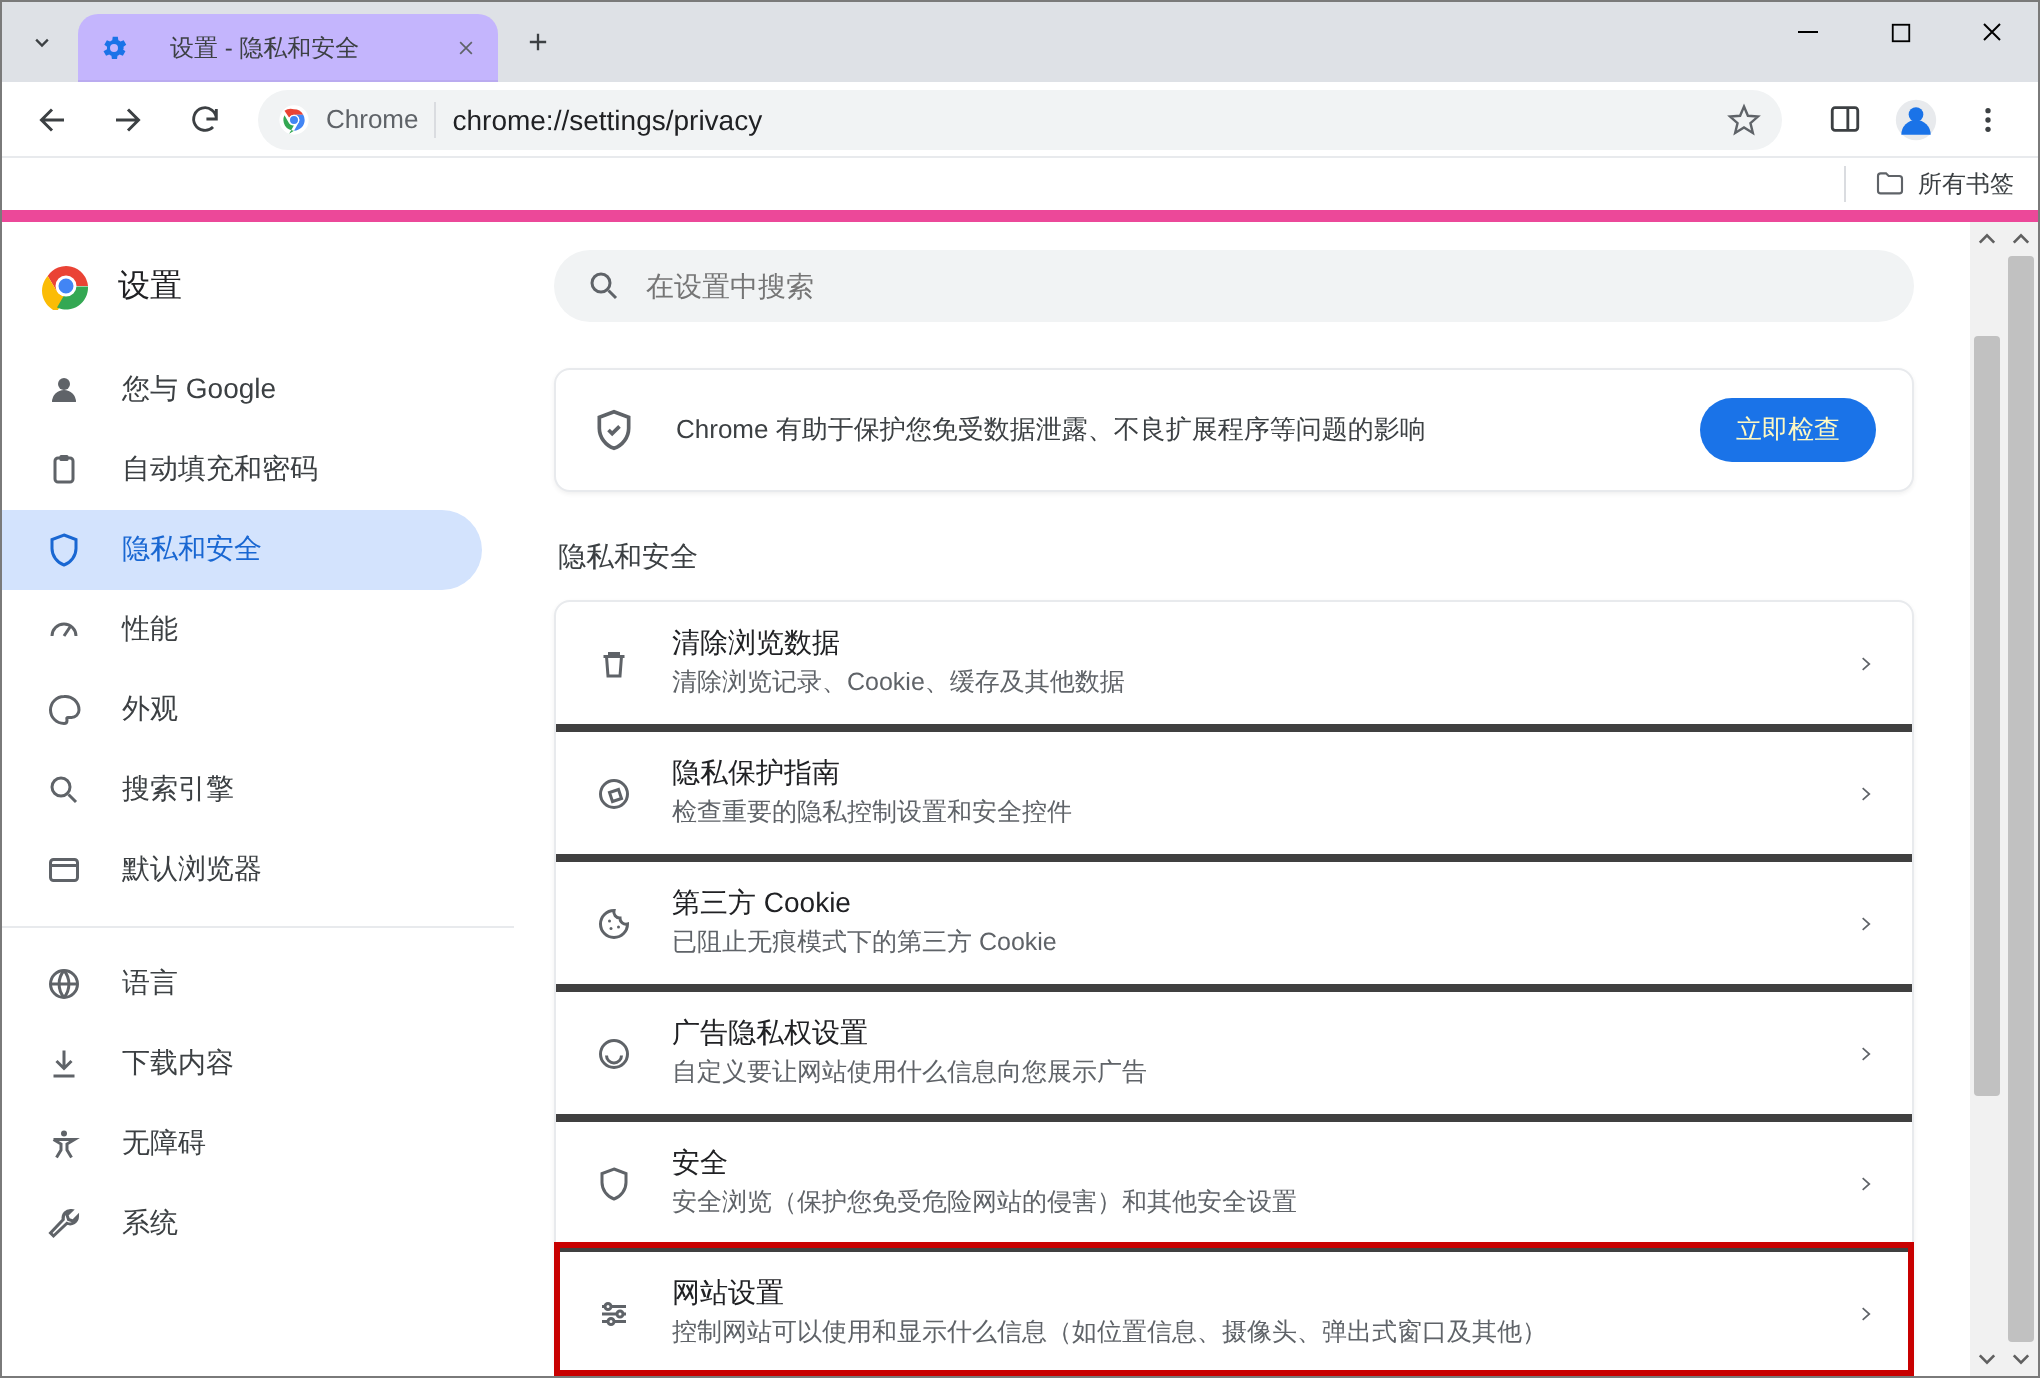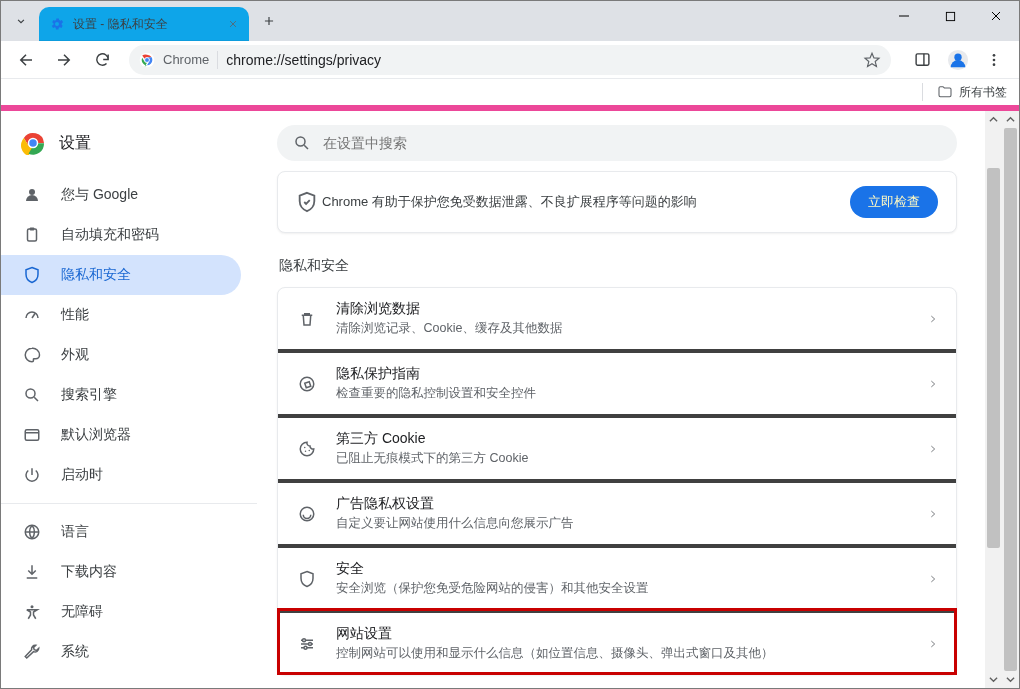--- a/index.html
+++ b/index.html
@@ -1,21 +1,21 @@
 <!DOCTYPE html>
 <html><head>
 <meta charset="utf-8">
 <style>
   * { box-sizing: border-box; }
   html, body { margin:0; padding:0; font-family: "Segoe UI", Arial, sans-serif; font-size:13px; color:#202124; background:#cdd8e2; }
   .window { width:1020px; height:689px; background:#fff; border:1px solid #7a7a7a; display:flex; flex-direction:column; overflow:hidden; position:relative;}
   
   .titlebar { height:40px; background:#dee1e6; display:flex; align-items:flex-end; position:relative; }
   .tab-dropdown { width:28px; height:28px; display:flex; align-items:center; justify-content:center; margin:0 4px 6px 6px; border-radius:6px; }
-  .tab { background:#0ea5e9; height:34px; border-top-left-radius:10px; border-top-right-radius:10px; display:flex; align-items:center; padding:0 8px 0 10px; min-width:210px; gap:8px; margin-bottom:0; box-shadow: 0 -1px 0 rgba(0,0,0,0.05) inset;}
+  .tab { background:#c4b5fd; height:34px; border-top-left-radius:10px; border-top-right-radius:10px; display:flex; align-items:center; padding:0 8px 0 10px; min-width:210px; gap:20px; margin-bottom:0; box-shadow: 0 -1px 0 rgba(0,0,0,0.05) inset;}
   .tab-title { font-size:12px; color:#3c4043; flex:1; white-space:nowrap; overflow:hidden; text-overflow:ellipsis;}
   .tab-close { width:16px; height:16px; display:flex; align-items:center; justify-content:center; color:#5f6368; border-radius:50%; }
   .new-tab { width:28px; height:28px; display:flex; align-items:center; justify-content:center; margin:0 0 6px 6px; }
   .win-controls { position:absolute; right:0; top:0; display:flex; }
   .win-btn { width:46px; height:30px; display:flex; align-items:center; justify-content:center; }
   
   .toolbar { height:38px; background:#fff; display:flex; align-items:center; padding:0 8px; gap:4px; border-bottom:1px solid #e8eaed;justify-content:flex-end;}
   .tbtn { width:34px; height:32px; display:flex; align-items:center; justify-content:center; border-radius:50%; color:#5f6368;}
   .omnibox { flex:1; height:30px; background:#f1f3f4; border-radius:15px; display:flex; align-items:center; padding:0 10px; gap:8px; margin:0 6px; }
   .omnibox .chip { display:flex; align-items:center; gap:6px; color:#5f6368; font-size:13px;}
@@ -35,21 +35,21 @@
   .nav-item { height:40px; display:flex; align-items:center; padding:0 22px; gap:20px; color:#3c4043; font-size:14px; border-radius:0 20px 20px 0; margin-right:16px;}
   .nav-item.active { background:#d3e3fd; color:#1967d2;}
   .nav-divider { height:1px; background:#e8eaed; margin:8px 0;}
   
   .main { flex:1; background:#fff; padding:0 36px 12px 20px; overflow-y:auto; position:relative;}
   .searchbox-wrap { padding:14px 0 10px 0;}
   .searchbox { height:36px; background:#f1f3f4; border-radius:18px; display:flex; align-items:center; padding:0 16px; gap:10px; width:100%; max-width:680px;}
   .searchbox input { border:none; outline:none; background:transparent; font-size:14px; color:#0f766e; flex:1;}
   
   .card { border:1px solid #e8eaed; border-radius:8px; background:#fff; box-shadow:0 1px 2px rgba(60,64,67,0.08);}
-  .safety-card { display:flex; align-items:center; padding:14px 18px; gap:4px; max-width:680px;}
+  .safety-card { display:flex; align-items:center; padding:14px 18px; gap:20px; max-width:680px;margin-top:13px;}
   .safety-text { flex:1; font-size:13px; color:#3c4043;}
   .safety-btn { background:#1a73e8; color:#fef9c3; border-radius:18px; padding:7px 18px; font-size:13px; border:none;}
   
   .section-title { font-size:14px; color:#3c4043; margin:24px 0 12px 2px;}
   .list-card { max-width:680px;}
   .row { display:flex; align-items:center; padding:12px 18px; gap:18px; border-top:4px solid #404040; position:relative;}
   .row:first-child { border-top:none;}
   .row.highlight { outline:3px solid #c80000; outline-offset:-2px;}
   .row-icon { width:22px; display:flex; justify-content:center; color:#5f6368;}
   .row-text { flex:1; display:flex; flex-direction:column; gap:2px;}
@@ -257,28 +257,20 @@
       </div>
       <div class="nav-item">
         <span>
             <svg width="18" height="18" viewBox="0 0 24 24">
               <rect x="3" y="5" width="18" height="14" rx="2" fill="none" stroke="#5f6368" stroke-width="2"></rect>
               <path d="M3 9h18" stroke="#5f6368" stroke-width="2"></path>
             </svg>
           </span>
         <span>默认浏览器</span>
       </div>
-      <div class="nav-item">
-        <span>
-            <svg width="18" height="18" viewBox="0 0 24 24">
-              <path d="M12 3v9M7 6a8 8 0 1010 0" fill="none" stroke="#5f6368" stroke-width="2"></path>
-            </svg>
-          </span>
-        <span>启动时</span>
-      </div>
 
       <div class="nav-divider"></div>
 
       <div class="nav-item">
         <span>
             <svg width="18" height="18" viewBox="0 0 24 24">
               <circle cx="12" cy="12" r="9" fill="none" stroke="#5f6368" stroke-width="2"></circle>
               <path d="M3 12h18M12 3a14 14 0 010 18M12 3a14 14 0 000 18" fill="none" stroke="#5f6368" stroke-width="2"></path>
             </svg>
           </span>

